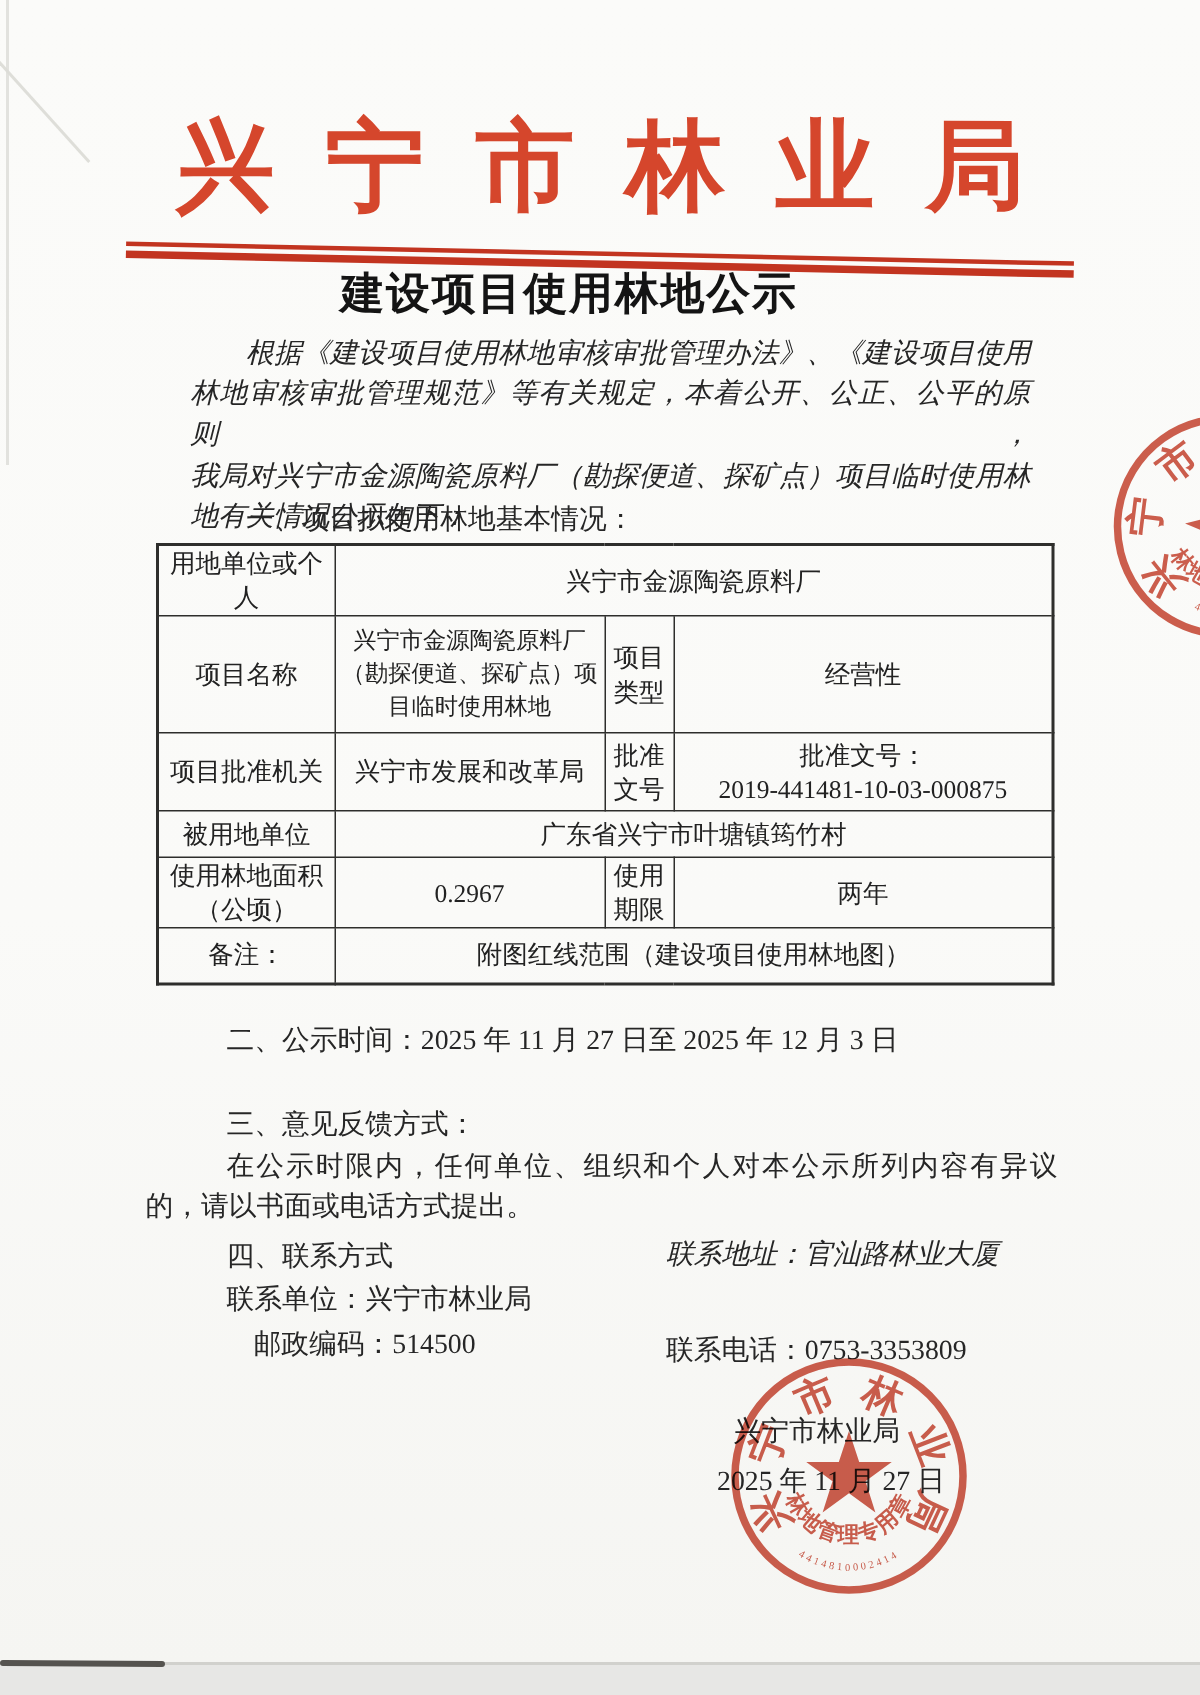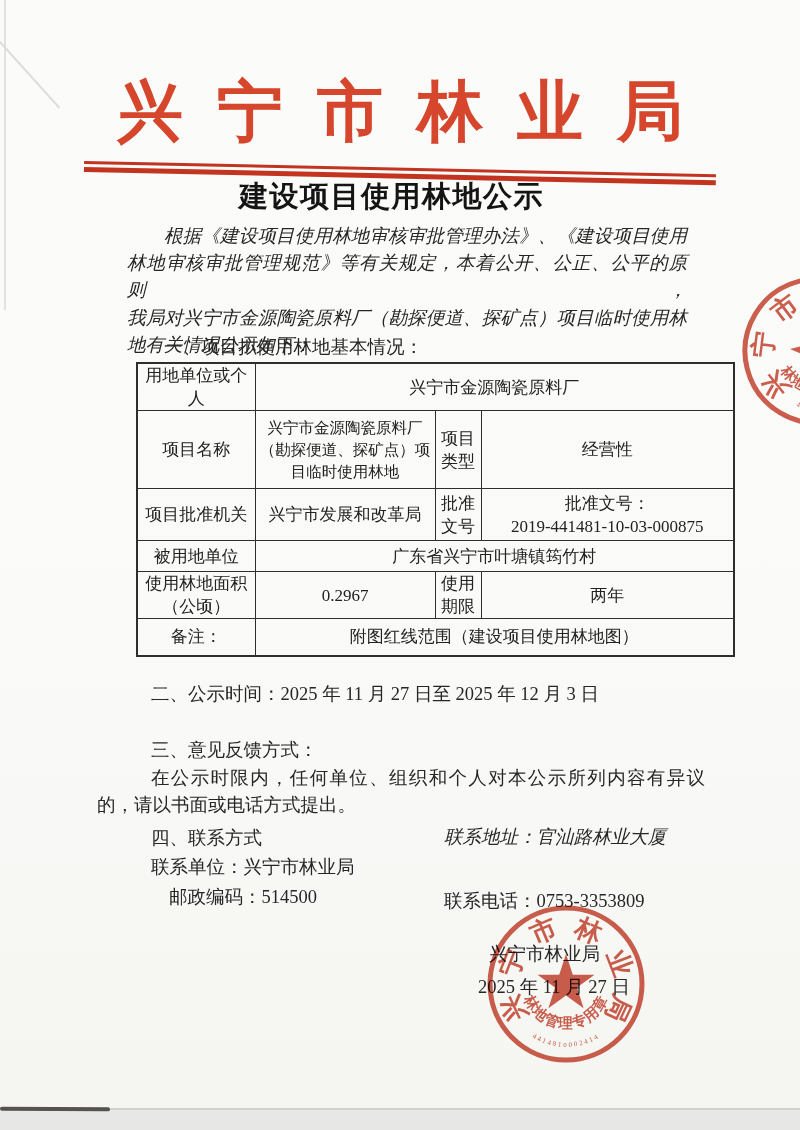--- a/index.html
+++ b/index.html
@@ -26,21 +26,21 @@
   .org-title {
     left:0; top:70px; width:800px; text-align:center;
     font-size:66px; line-height:84px; font-weight:bold;
     color:#d5462c; letter-spacing:34px; padding-left:34px; box-sizing:border-box;
     white-space:nowrap;
   }
   .rule-wrap { left:84px; top:161px; width:632px; transform:rotate(1.2deg); transform-origin:left center; }
   .rule-thin  { height:2.5px; background:#c23420; margin-bottom:3px; }
   .rule-thick { height:5px;  background:#c23420; }
   .doc-title {
-    left:12px; top:177px; width:759px; text-align:center;
+    left:0; top:177px; width:759px; text-align:center;
     font-size:29px; line-height:38px; font-weight:bold; color:#141414; letter-spacing:1.5px;
   }
   
   .bodytext { font-size:18.5px; line-height:27.2px; color:#262626; }
   .intro { left:127px; top:223px; width:560px;font-style:italic; }
   .jline { text-align:justify; text-align-last:justify; }
   .jline-first { text-indent:37px; }
   .sec-heading { white-space:nowrap; }
   .feedback { left:97px; top:765px; width:608px; }
   .fb1 { text-indent:54px; text-align:justify; text-align-last:justify; }
@@ -79,21 +79,21 @@
   <div class="abs doc-title">建设项目使用林地公示</div>
 
   <div class="abs intro bodytext">
     <div class="jline jline-first">根据《建设项目使用林地审核审批管理办法》、《建设项目使用</div>
     <div class="jline">林地审核审批管理规范》等有关规定，本着公开、公正、公平的原则，</div>
     <div class="jline">我局对兴宁市金源陶瓷原料厂（勘探便道、探矿点）项目临时使用林</div>
     <div>地有关情况公示如下：</div>
   </div>
   <div class="abs bodytext sec-heading" style="left:164px; top:334px;">一、项目拟使用林地基本情况：</div>
 
-  <table class="abs land-table" style="left:104px; top:362px;margin-left:32px;">
+  <table class="abs land-table" style="left:104px; top:362px;">
     <colgroup>
       <col style="width:118px">
         <col style="width:180px">
         <col style="width:46px">
         <col style="width:253px">
     </colgroup>
     <tbody>
         <tr style="height:39px">
       <td>用地单位或个人</td>
       <td colspan="3">兴宁市金源陶瓷原料厂</td>

